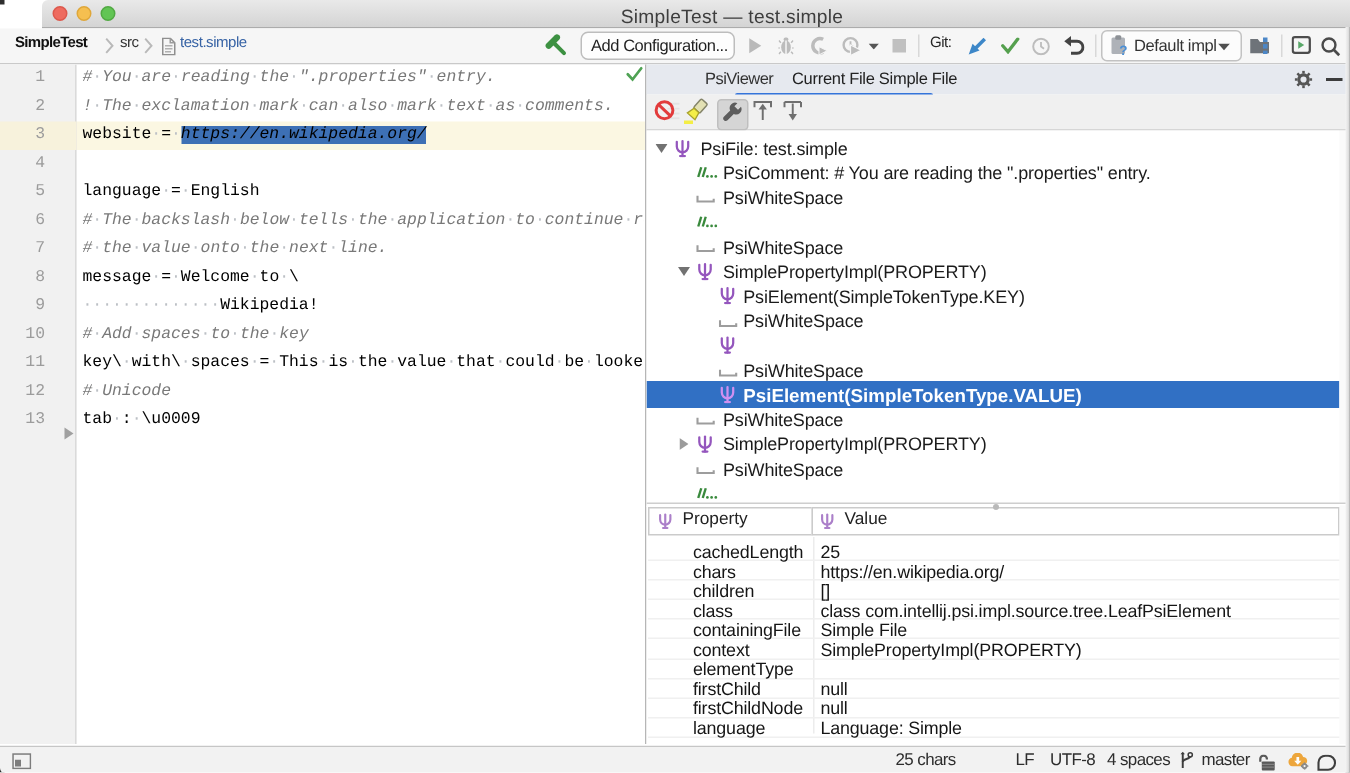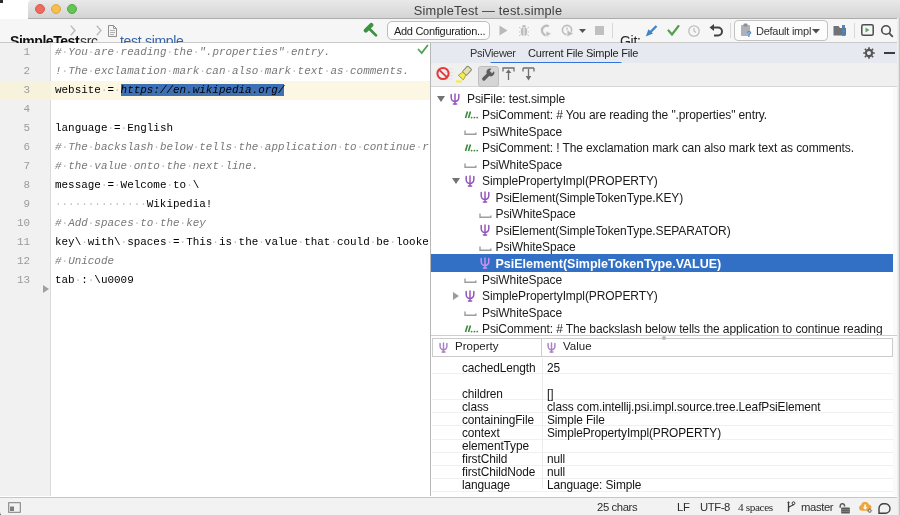--- a/index.html
+++ b/index.html
@@ -13,21 +13,21 @@
     border-bottom:1px solid #acacac;border-radius:4px 4px 0 0;margin-left:28px;}
   .tl{position:absolute;top:3.5px;width:10px;height:10px;border-radius:50%;box-sizing:border-box;}
   #tl-r{left:6.5px;background:#ee6b5f;border:1px solid #dd584c;}
   #tl-y{left:23px;background:#f5bf50;border:1px solid #dfa73a;}
   #tl-g{left:39px;background:#62c554;border:1px solid #51a943;}
   #title{position:absolute;top:2.5px;left:20px;width:880px;text-align:center;
     font-size:12.8px;color:#3e3e3e;letter-spacing:0.2px;}
 
   #toolbar{left:0;top:19px;width:900px;height:23px;background:#f6f6f6;
     border-bottom:1px solid #c9c9c9;}
-  .crumb{position:absolute;top:14px;font-size:14px;color:#333;letter-spacing:-0.3px;}
+  .crumb{position:absolute;top:4px;font-size:10px;color:#333;letter-spacing:-0.3px;}
   .sep{position:absolute;top:4px;width:1px;height:15px;background:#d8d8d8;}
 
   #editor{left:0;top:43px;width:430px;height:453px;background:#fff;overflow:hidden;}
   #curline{position:absolute;left:0;top:38px;width:430px;height:19px;background:#fbf7e2;}
   #gutterbg{position:absolute;left:0;top:0;width:50px;height:453px;background:#f1f1f1;
     border-right:1px solid #dadada;}
   #gutterhl{position:absolute;left:0;top:38px;width:51px;height:19px;background:#f7f2dc;}
   #lineno{position:absolute;left:0;top:0;width:30px;text-align:right;
     font-family:"Liberation Mono",monospace;font-size:10.93px;line-height:19px;color:#9c9c9c;}
   #code{position:absolute;left:55px;top:0;width:374px;height:453px;overflow:hidden;
@@ -299,21 +299,20 @@
           <g stroke="#3a8a3d" stroke-width="1.6" fill="none">
             <path d="M3.5 0.5 L1.5 7"></path>
             <path d="M6.5 0.5 L4.5 7"></path>
           </g>
           <g fill="#3a8a3d">
             <circle cx="7.6" cy="6.6" r="0.9"></circle>
             <circle cx="10.4" cy="6.6" r="0.9"></circle>
             <circle cx="13.2" cy="6.6" r="0.9"></circle>
           </g>
         </svg>
-<div class="tlbl" style="left:51px;top:54.3px">PsiComment: ! The exclamation mark can also mark text as comments.</div>
 <svg class="abs" style="left:33px;top:74.3px" width="13" height="8" viewBox="0 0 13 8">
           <g stroke="#9d9d9d" stroke-width="1.4" fill="none">
             <path d="M1 2.5 V6.3 H11.8 V4.5"></path>
           </g>
         </svg>
 <div class="tlbl" style="left:51px;top:70.8px">PsiWhiteSpace</div>
 <svg class="abs" style="left:21px;top:90.75px" width="8" height="6" viewBox="0 0 8 6">
           <path d="M0 0 h8 L4 6 z" fill="#727272"></path>
         </svg>
 <svg class="abs" style="left:34px;top:87.75px" width="10" height="12" viewBox="0 0 10 12">
@@ -338,21 +337,20 @@
           </g>
         </svg>
 <div class="tlbl" style="left:64.5px;top:120.1px">PsiWhiteSpace</div>
 <svg class="abs" style="left:49px;top:137.1px" width="10" height="12" viewBox="0 0 10 12">
           <g stroke="#9456bd" stroke-width="1.5" fill="none" stroke-linecap="round">
             <path d="M1.2 1.5 v3.2 a3.8 3.8 0 0 0 7.6 0 V1.5"></path>
             <path d="M5 1 v10"></path>
             <path d="M3.4 11 h3.2"></path>
           </g>
         </svg>
-<div class="tlbl" style="left:64.5px;top:136.6px">PsiElement(SimpleTokenType.SEPARATOR)</div>
 <svg class="abs" style="left:48px;top:156.54999999999998px" width="13" height="8" viewBox="0 0 13 8">
           <g stroke="#9d9d9d" stroke-width="1.4" fill="none">
             <path d="M1 2.5 V6.3 H11.8 V4.5"></path>
           </g>
         </svg>
 <div class="tlbl" style="left:64.5px;top:153.0px">PsiWhiteSpace</div>
 <div class="abs selbar" style="top:167.0px"></div>
 <svg class="abs" style="left:49px;top:170.0px" width="10" height="12" viewBox="0 0 10 12">
           <g stroke="#cf90f0" stroke-width="1.5" fill="none" stroke-linecap="round">
             <path d="M1.2 1.5 v3.2 a3.8 3.8 0 0 0 7.6 0 V1.5"></path>
@@ -388,21 +386,20 @@
           <g stroke="#3a8a3d" stroke-width="1.6" fill="none">
             <path d="M3.5 0.5 L1.5 7"></path>
             <path d="M6.5 0.5 L4.5 7"></path>
           </g>
           <g fill="#3a8a3d">
             <circle cx="7.6" cy="6.6" r="0.9"></circle>
             <circle cx="10.4" cy="6.6" r="0.9"></circle>
             <circle cx="13.2" cy="6.6" r="0.9"></circle>
           </g>
         </svg>
-<div class="tlbl" style="left:51px;top:235.3px">PsiComment: # The backslash below tells the application to continue reading</div>
       </div>
     <div id="treestrip"></div>
     <div id="splitter"></div>
     <div id="ptable">
       <div class="th" style="left:1px;width:110px;"></div>
       <div class="th" style="left:110px;width:352px;"></div>
       <svg class="abs" style="left:8px;top:5px" width="9" height="11" viewBox="0 0 10 12">
           <g stroke="#ab7fc9" stroke-width="1.6" fill="none" stroke-linecap="round">
             <path d="M1.2 1.5 v3.2 a3.8 3.8 0 0 0 7.6 0 V1.5"></path>
             <path d="M5 1 v10"></path>
@@ -416,20 +413,24 @@
             <path d="M3.4 11 h3.2"></path>
           </g>
         </svg>
       <span class="thlbl" style="left:24px;">Property</span>
       <span class="thlbl" style="left:132px;">Value</span>
       <div id="tcolsep"></div>
       <div class="prow" style="top:24.0px">
           <span class="pc1">cachedLength</span>
           <span class="pc2">25</span>
         </div>
+<div class="prow" style="top:37.1px">
+          <span class="pc1">chars</span>
+          <span class="pc2">https://en.wikipedia.org/</span>
+        </div>
 <div class="prow" style="top:50.2px">
           <span class="pc1">children</span>
           <span class="pc2">[]</span>
         </div>
 <div class="prow" style="top:63.3px">
           <span class="pc1">class</span>
           <span class="pc2">class com.intellij.psi.impl.source.tree.LeafPsiElement</span>
         </div>
 <div class="prow" style="top:76.4px">
           <span class="pc1">containingFile</span>
@@ -463,21 +464,21 @@
   <div class="abs" style="left:897px;top:512px;width:3px;height:3px;background:#2e2e2e;"></div>
   <div class="abs" id="statusbar">
   <svg class="abs" style="left:8px;top:4px" width="13" height="11" viewBox="0 0 13 11">
     <rect x="0.7" y="0.7" width="11.6" height="9.6" stroke="#7d7d7d" fill="none"></rect>
     <rect x="2" y="4.5" width="4" height="4.5" fill="#7d7d7d"></rect>
       </svg>
   <span class="st" style="left:597px;">25 chars</span>
   <span class="st" style="left:648px;margin-top:34px;">3:36</span>
   <span class="st" style="left:677px;">LF</span>
   <span class="st" style="left:700px;">UTF-8</span>
-  <span class="st" style="left:738px;font-family:Liberation Serif, serif;">4 spaces</span>
+  <span class="st" style="left:738px;">4 spaces</span>
   <svg class="abs" style="left:786px;top:3px" width="10" height="12" viewBox="0 0 10 12">
     <g stroke="#3c3c3c" stroke-width="1.3" fill="none">
       <path d="M2.5 1 V11"></path>
           <path d="M2.5 7 C2.5 4.5 7.5 5.5 7.5 3"></path>
         </g>
     <circle cx="7.5" cy="2.2" r="1.4" stroke="#3c3c3c" fill="none"></circle>
     <path d="M1 1.8 L2.5 0.2 L4 1.8 z" fill="#3c3c3c"></path>
       </svg>
   <span class="st" style="left:801px;">master</span>
   <svg class="abs" style="left:839px;top:5px" width="12" height="11" viewBox="0 0 12 11">

